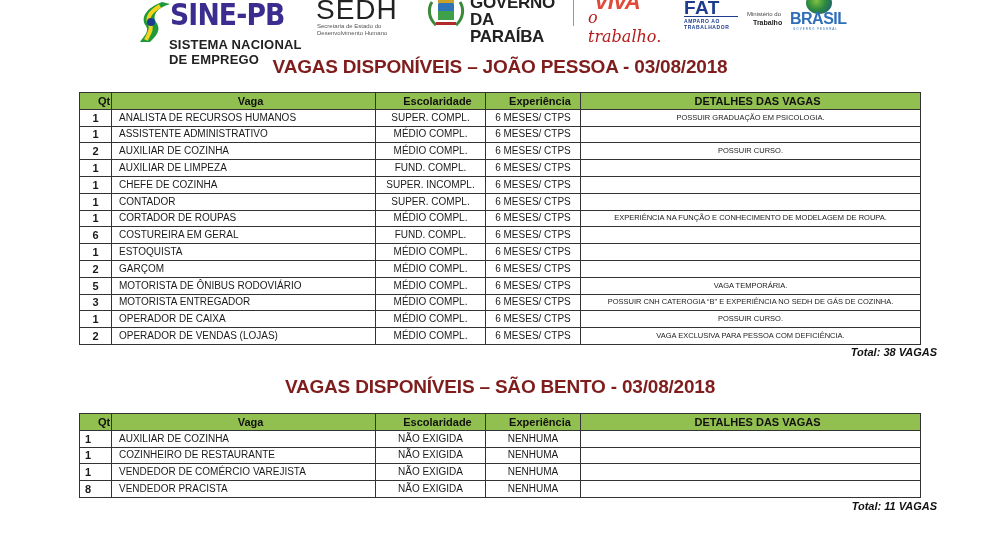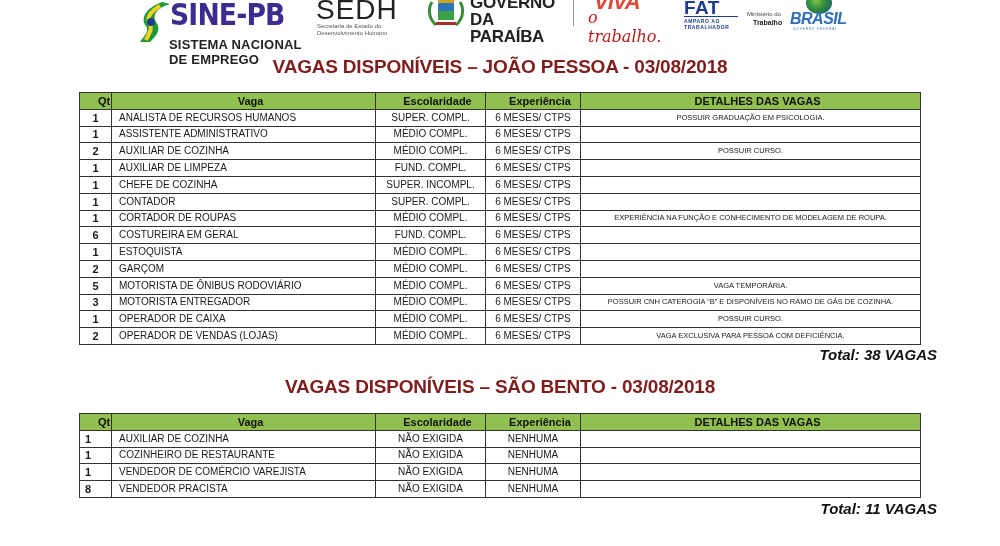--- a/index.html
+++ b/index.html
@@ -34,21 +34,21 @@
     .fat .bar { position: absolute; left: 1px; top: 16px; width: 54px; height: 1px; background: #1d3c8f; }
     .fat .sub { position: absolute; left: 1px; top: 18px; font-size: 5px; line-height: 6px; font-weight: bold; color: #1d3c8f; letter-spacing: 0.6px; }
 
     .min { left: 747px; top: 10px; width: 40px; height: 20px; }
     .min .l1 { font-size: 6px; color: #444; line-height: 8px; }
     .min .l2 { font-size: 7px; color: #222; font-weight: bold; line-height: 9px; padding-left: 6px; }
 
     .brasil { left: 790px; top: 0; width: 70px; height: 32px; }
     .brasil .globe { position: absolute; left: 16px; top: -8px; width: 26px; height: 22px; border-radius: 50%;
       background: radial-gradient(circle at 40% 40%, #7fc241 0%, #2d8a3e 45%, #1a4f8a 100%); }
-    .brasil .mark { position: absolute; left: 0; top: 10px; font-size: 16px; font-weight: bold; font-style: italic; color: #2f6fb8; letter-spacing: -0.5px; }
+    .brasil .mark { position: absolute; left: 0; top: 10px; font-size: 16px; font-weight: bold; color: #2f6fb8; letter-spacing: -0.5px; }
     .brasil .sub { position: absolute; left: 3px; top: 27px; font-size: 3px; color: #2f6fb8; letter-spacing: 1px; }
 
     
     .section-title { position: absolute; left: 0; width: 1000px; text-align: center; font-size: 19px; font-weight: bold; color: #7f1d1d; letter-spacing: -0.2px; }
     .t1 { top: 56px; }
     .t2 { top: 376px; }
 
     
     table.vagas { position: absolute; left: 79px; width: 841px; border-collapse: collapse; table-layout: fixed; }
     table.vagas th, table.vagas td { border: 1px solid #333; height: 16.8px; font-size: 10px; white-space: nowrap; overflow: hidden; padding: 0 4px; line-height: 14px; }
@@ -60,21 +60,21 @@
     .tbl1 { top: 92px; }
     .tbl2 { top: 413px; }
     .tbl2 td.qt { text-align: left !important; padding-left: 5px !important; }
 
     col.c-qt { width: 32px; }
     col.c-vaga { width: 264px; }
     col.c-esc { width: 110px; }
     col.c-exp { width: 95px; }
     col.c-det { width: 340px; }
 
-    .total { position: absolute; right: 63px; font-size: 15px; font-weight: bold; font-style: italic; color: #111; margin-left: 42px; }
+    .total { position: absolute; right: 63px; font-size: 11px; font-weight: bold; font-style: italic; color: #111; margin-left: 42px; }
     .total1 { top: 346px; }
     .total2 { top: 500px; }
   </style>
 </head>
 <body>
 
 <div class="banner">
 
   <div class="logo sine">
     <svg class="flag" viewBox="0 0 30 40">
@@ -231,21 +231,21 @@
         <td class="vaga">MOTORISTA DE ÔNIBUS RODOVIÁRIO</td>
         <td class="esc">MÉDIO COMPL.</td>
         <td class="exp">6 MESES/ CTPS</td>
         <td class="det">VAGA TEMPORÁRIA.</td>
       </tr>
       <tr>
         <td class="qt">3</td>
         <td class="vaga">MOTORISTA ENTREGADOR</td>
         <td class="esc">MÉDIO COMPL.</td>
         <td class="exp">6 MESES/ CTPS</td>
-        <td class="det">POSSUIR CNH CATEROGIA “B” E DISPONÍVEIS NO RAMO DE GÁS DE COZINHA.</td>
+        <td class="det">POSSUIR CNH CATEROGIA “B” E EXPERIÊNCIA NO SEDH DE GÁS DE COZINHA.</td>
       </tr>
       <tr>
         <td class="qt">1</td>
         <td class="vaga">OPERADOR DE CAIXA</td>
         <td class="esc">MÉDIO COMPL.</td>
         <td class="exp">6 MESES/ CTPS</td>
         <td class="det">POSSUIR CURSO.</td>
       </tr>
       <tr>
         <td class="qt">2</td>

